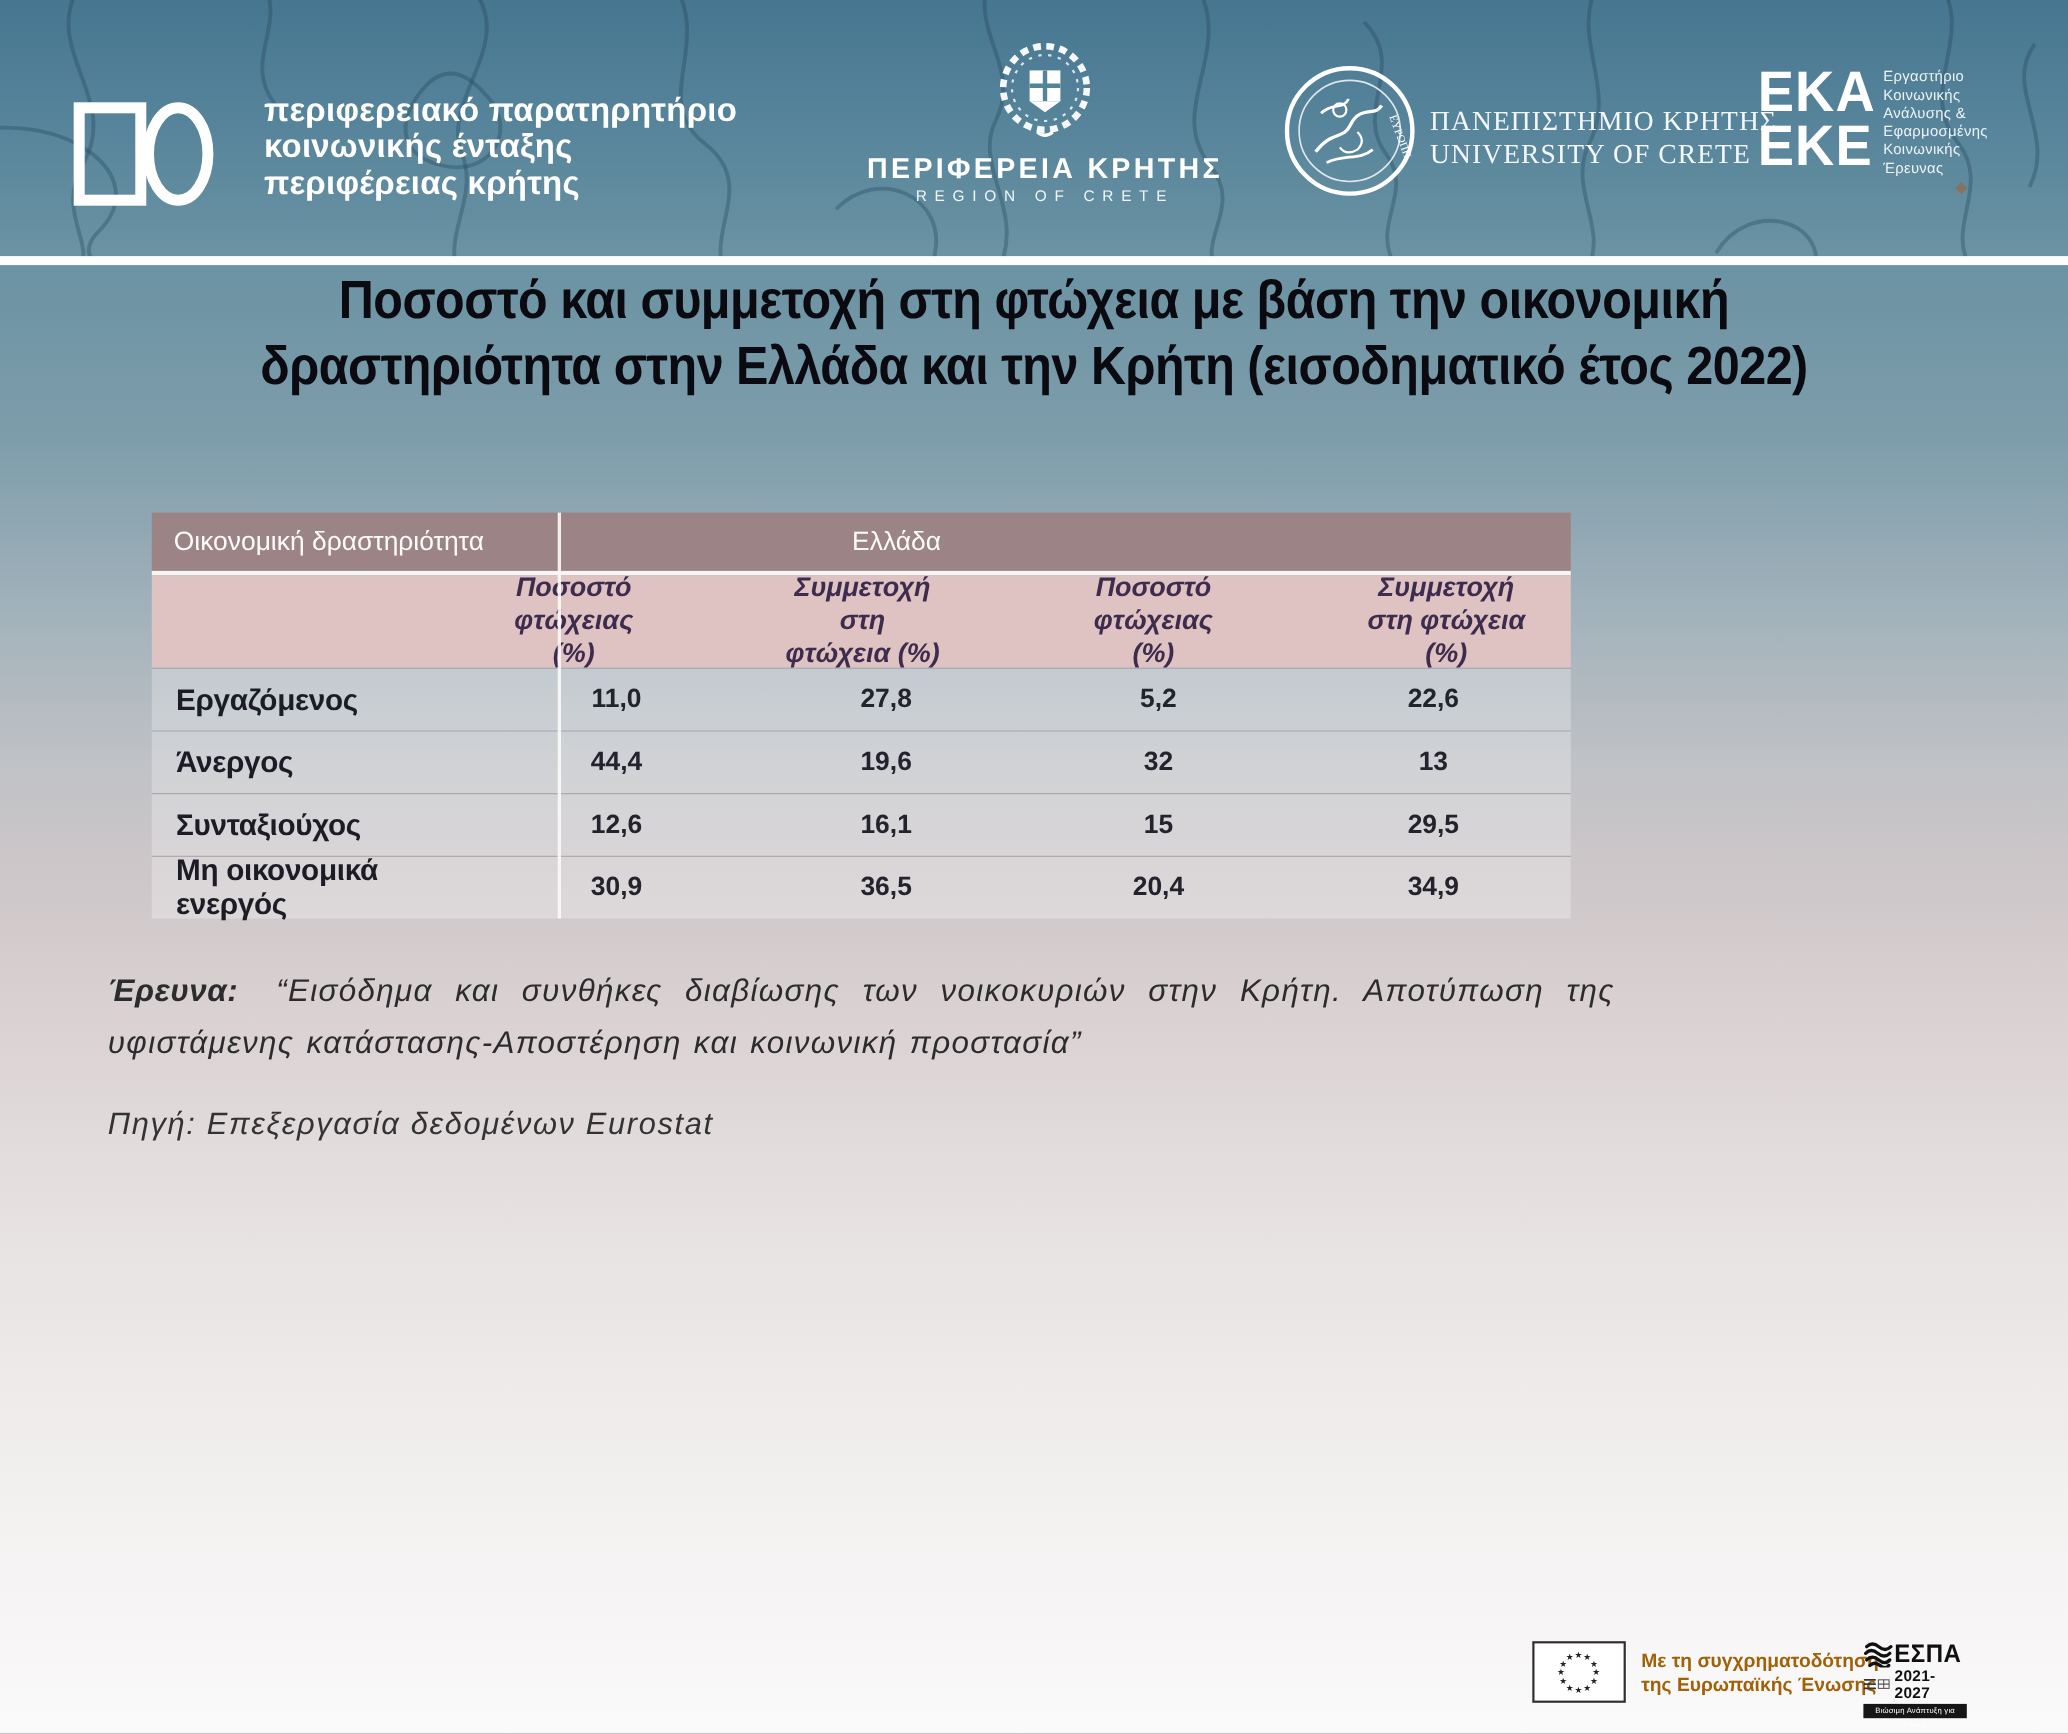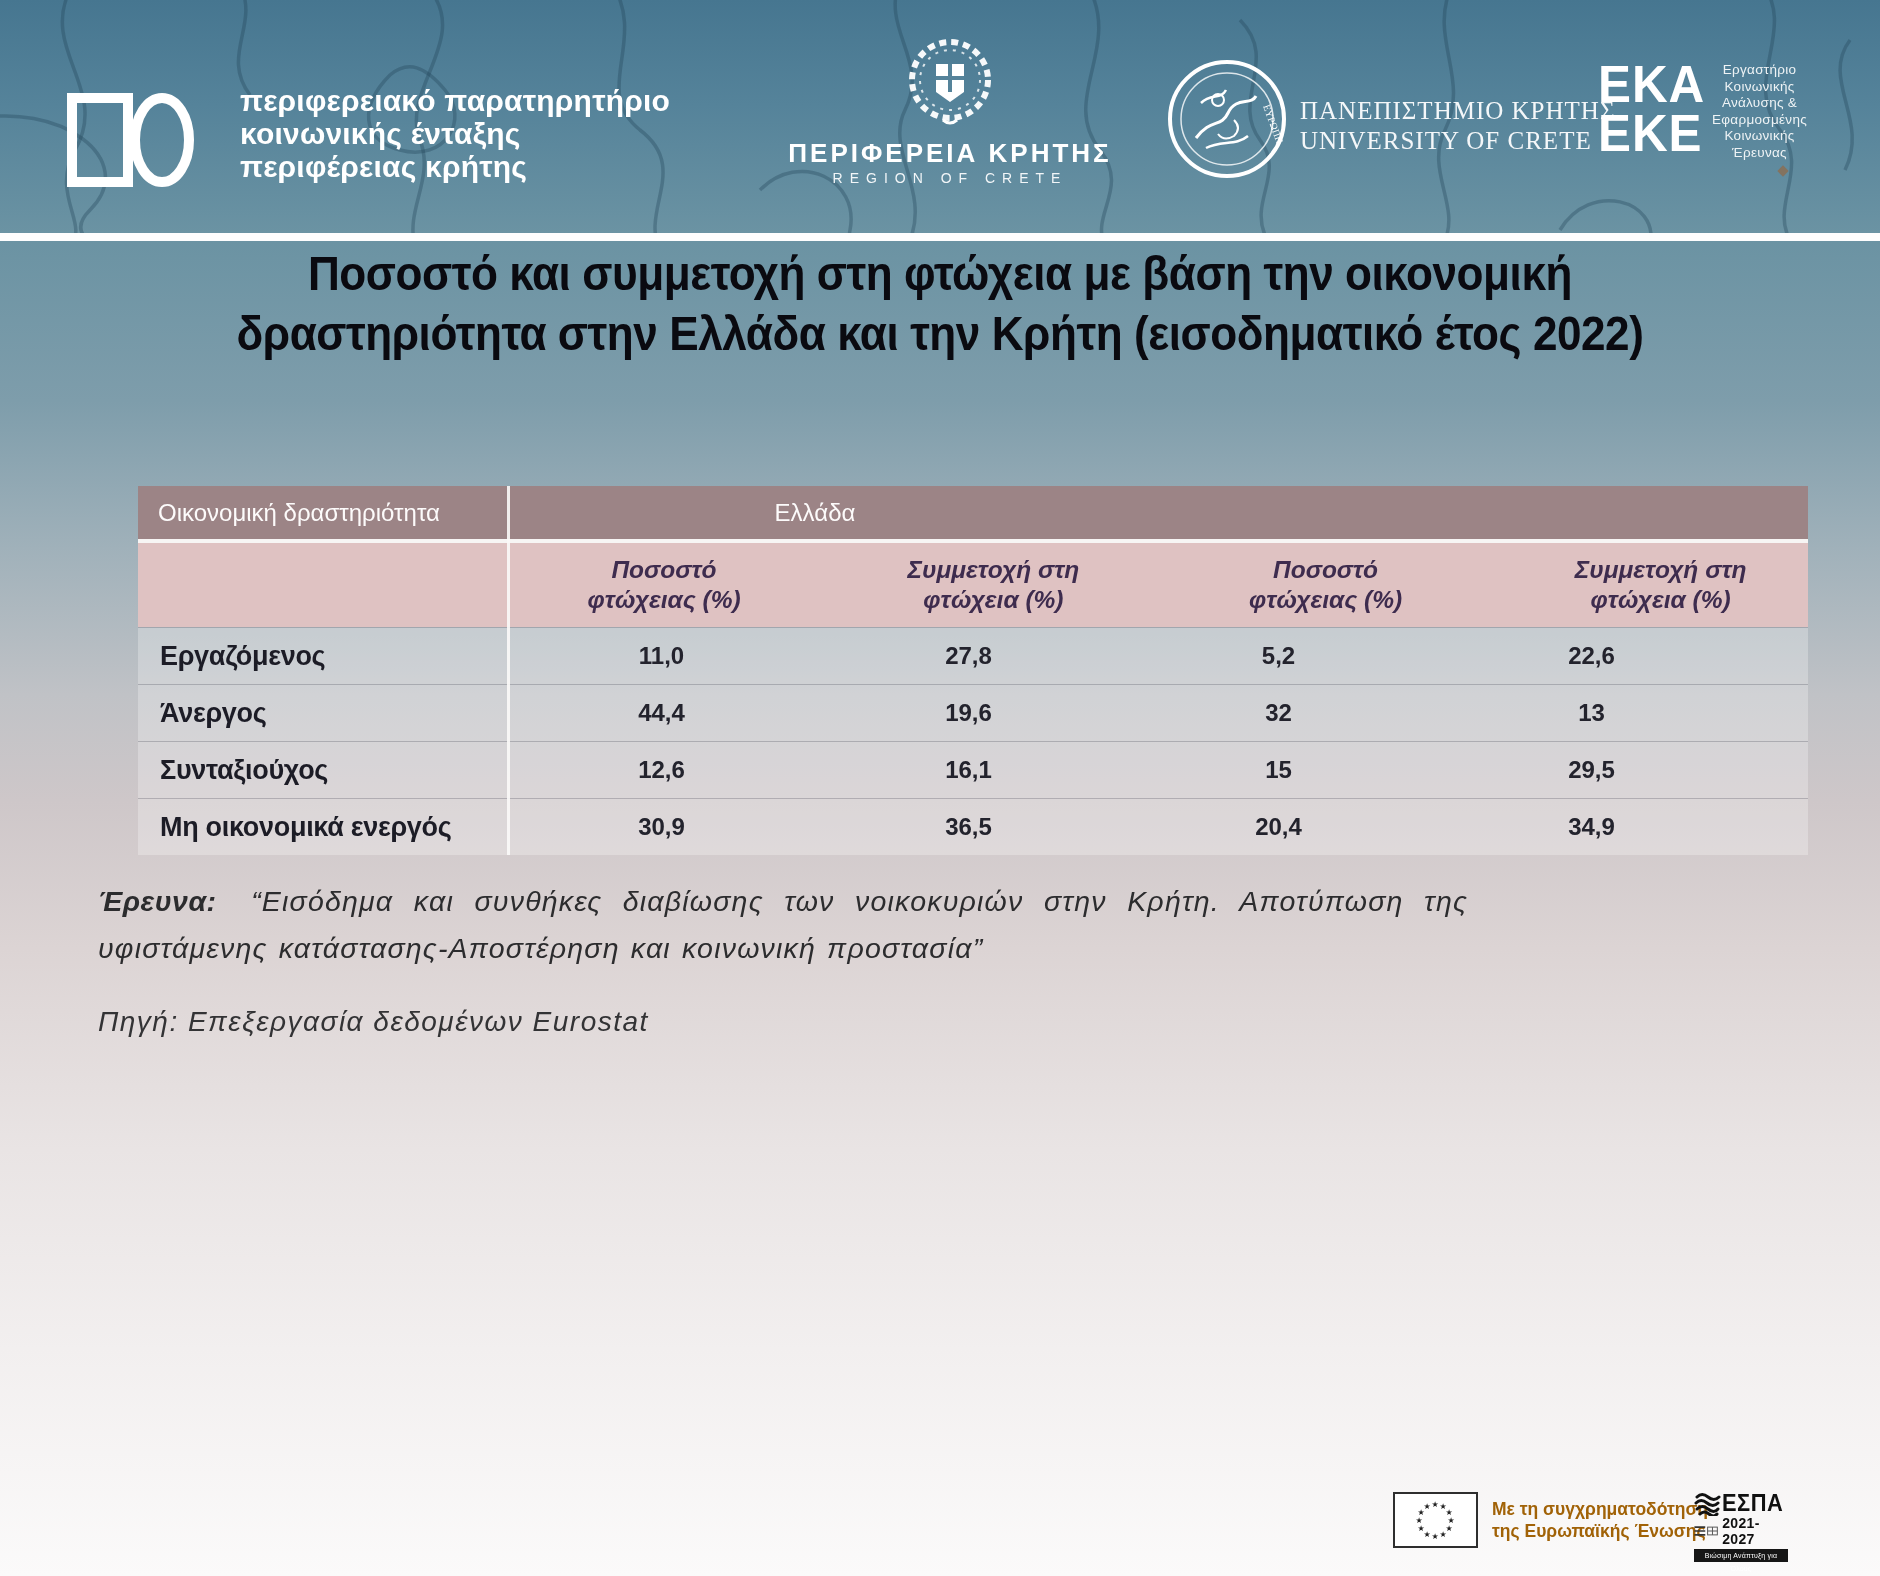--- a/index.html
+++ b/index.html
@@ -43,34 +43,34 @@
     position:absolute;left:1300px;top:96px;color:#f4f7f9;
     font-family:"Liberation Serif",serif;font-size:25px;line-height:30px;letter-spacing:1px;
   }
   
   .eka-acronym{
     position:absolute;left:1598px;top:60px;color:#fff;font-weight:800;
     font-size:52px;line-height:49px;letter-spacing:1px;transform:scaleX(.95);transform-origin:0 0;
   }
   .eka-lines{
     position:absolute;left:1712px;top:62px;color:#eef3f5;
-    font-size:13.5px;line-height:16.5px;font-weight:300;letter-spacing:.3px;text-align:center;
+    font-size:13.5px;line-height:16.5px;font-weight:300;letter-spacing:.3px;
   }
   .eka-diamond{
     position:absolute;left:1779px;top:167px;width:8px;height:8px;
     background:#8a6f55;transform:rotate(45deg);opacity:.85;
   }
   
   .main-title{
     position:absolute;left:0;top:243px;width:1880px;text-align:center;
     color:#0a0a10;font-weight:bold;font-size:49px;line-height:60px;
     transform:scaleX(.9);transform-origin:50% 0;letter-spacing:-.5px;
   }
   
-  .ptable{position:absolute;left:138px;top:466px;width:1670px;margin-top:20px;}
+  .ptable{position:absolute;left:138px;top:466px;width:1290px;}
   .t-head1{display:flex;height:53px;background:#9c8486;color:#fdfbfb;font-size:24px;align-items:center;}
   .t-head1 .c1{width:370px;padding-left:20px;box-sizing:border-box;}
   .t-head1 .g1{width:614px;text-align:center;}
   .t-head1 .g2{width:626px;text-align:center;}
   .t-gap{height:4px;background:#f7f5f4;}
   .t-head2{display:flex;height:84px;background:#dfc2c2;align-items:center;gap:40px;}
   .t-head2 .c1{width:370px;}
   .t-head2 .sub{
     text-align:center;color:#3e2c4e;font-weight:bold;font-style:italic;
     font-size:24.5px;line-height:30px;padding:0 40px;box-sizing:border-box;

